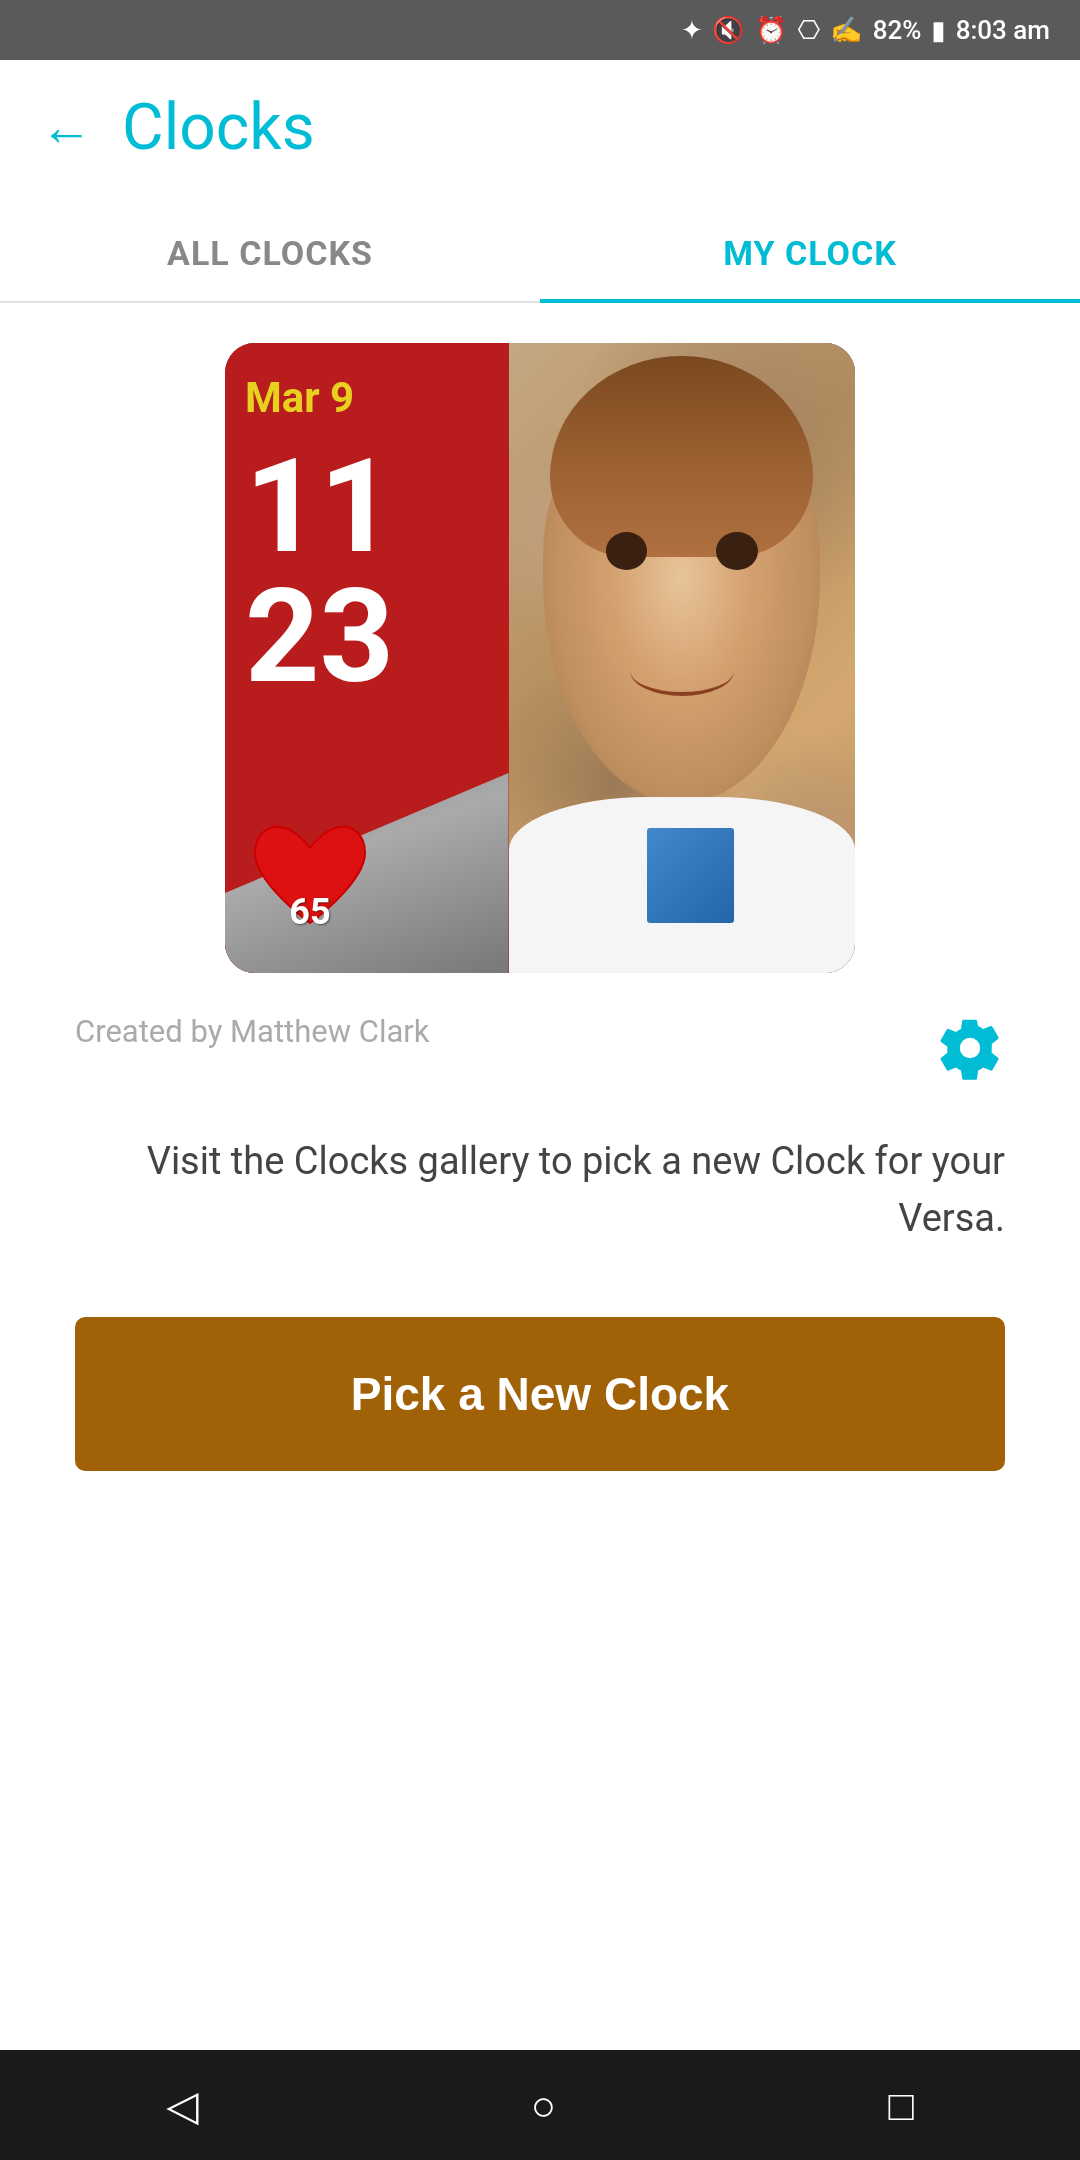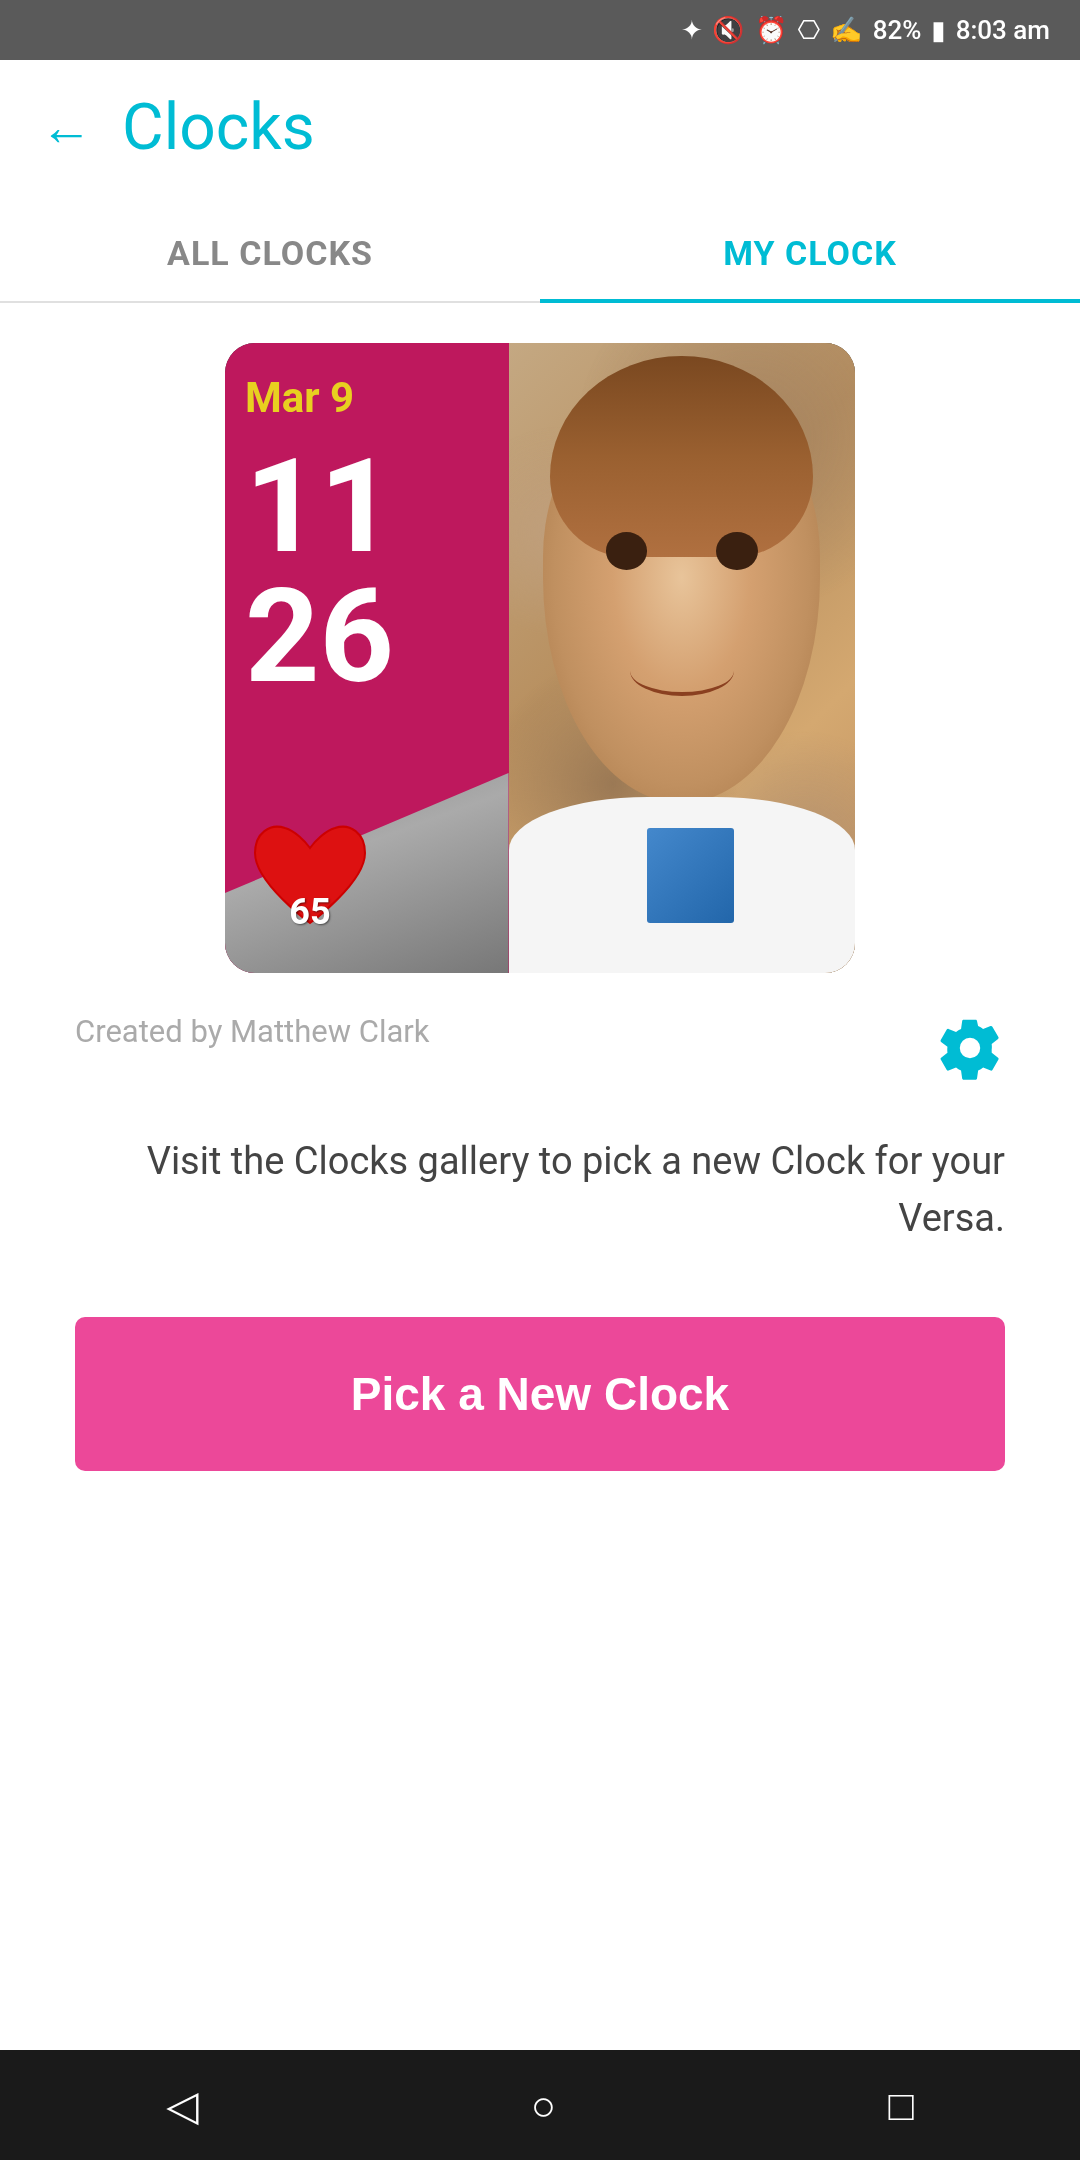--- a/index.html
+++ b/index.html
@@ -103,21 +103,21 @@
     
     .clock-face {
       width: 100%;
       height: 100%;
       display: flex;
       position: relative;
     }
     .clock-left {
       width: 45%;
       height: 100%;
-      background: #be185d;
+      background: #b91c1c;
       position: relative;
       display: flex;
       flex-direction: column;
       padding: 30px 20px;
     }
     .clock-right {
       width: 55%;
       height: 100%;
       background: #8b7355;
       position: relative;
@@ -225,21 +225,21 @@
       line-height: 1.5;
     }
 
     
     .cta-section {
       padding: 20px 75px 60px;
     }
     .pick-clock-button {
       width: 100%;
       padding: 50px 0;
-      background: #ec4899;
+      background: #a16207;
       border: none;
       border-radius: 10px;
       color: #ffffff;
       font-size: 46px;
       font-weight: 600;
       cursor: pointer;
       text-align: center;
       display: block;
     }
 
@@ -311,21 +311,21 @@
     <div class="tab active">MY CLOCK</div>
   </div>
 
   <div class="clock-preview-container">
     <div class="clock-preview">
       <div class="clock-face">
 
         <div class="clock-left">
           <span class="clock-date">Mar 9</span>
           <span class="clock-hour">11</span>
-          <span class="clock-minute">26</span>
+          <span class="clock-minute">23</span>
 
           <div class="clock-bottom-section">
             <div class="grey-triangle"></div>
             <div class="heart-badge">
 
               <svg width="130" height="120" viewBox="0 0 130 120">
                 <path d="M65,100 C65,100 10,60 10,30 C10,10 25,0 40,5 C50,8 60,18 65,25 C70,18 80,8 90,5 C105,0 120,10 120,30 C120,60 65,100 65,100 Z" fill="#dd1111" stroke="#cc0000" stroke-width="2"></path>
               </svg>
               <span class="heart-number" style="position:absolute;bottom:10px;left:50%;transform:translateX(-50%);color:#fff;font-size:36px;font-weight:700;z-index:10;">65</span>
             </div>

